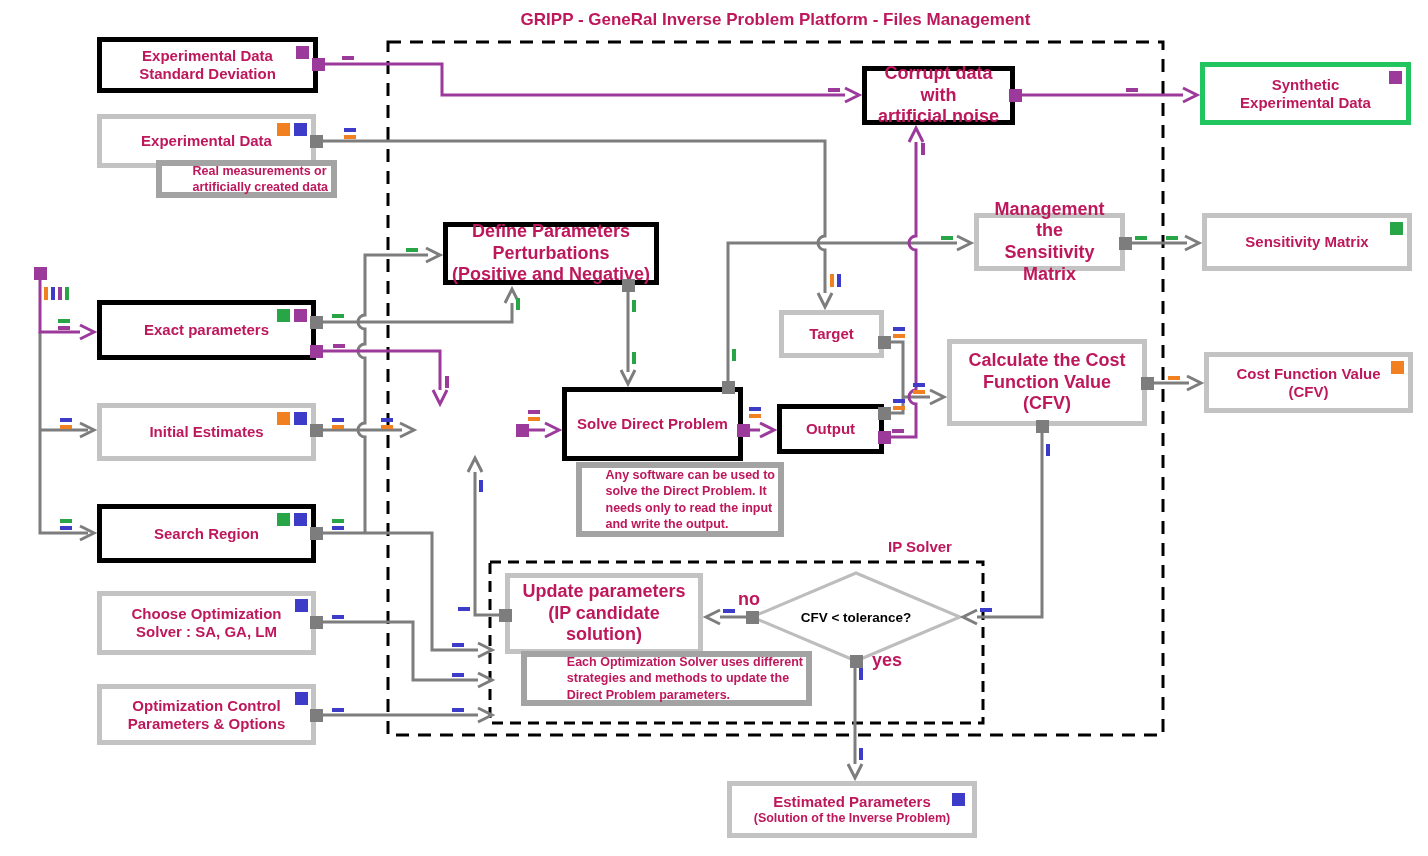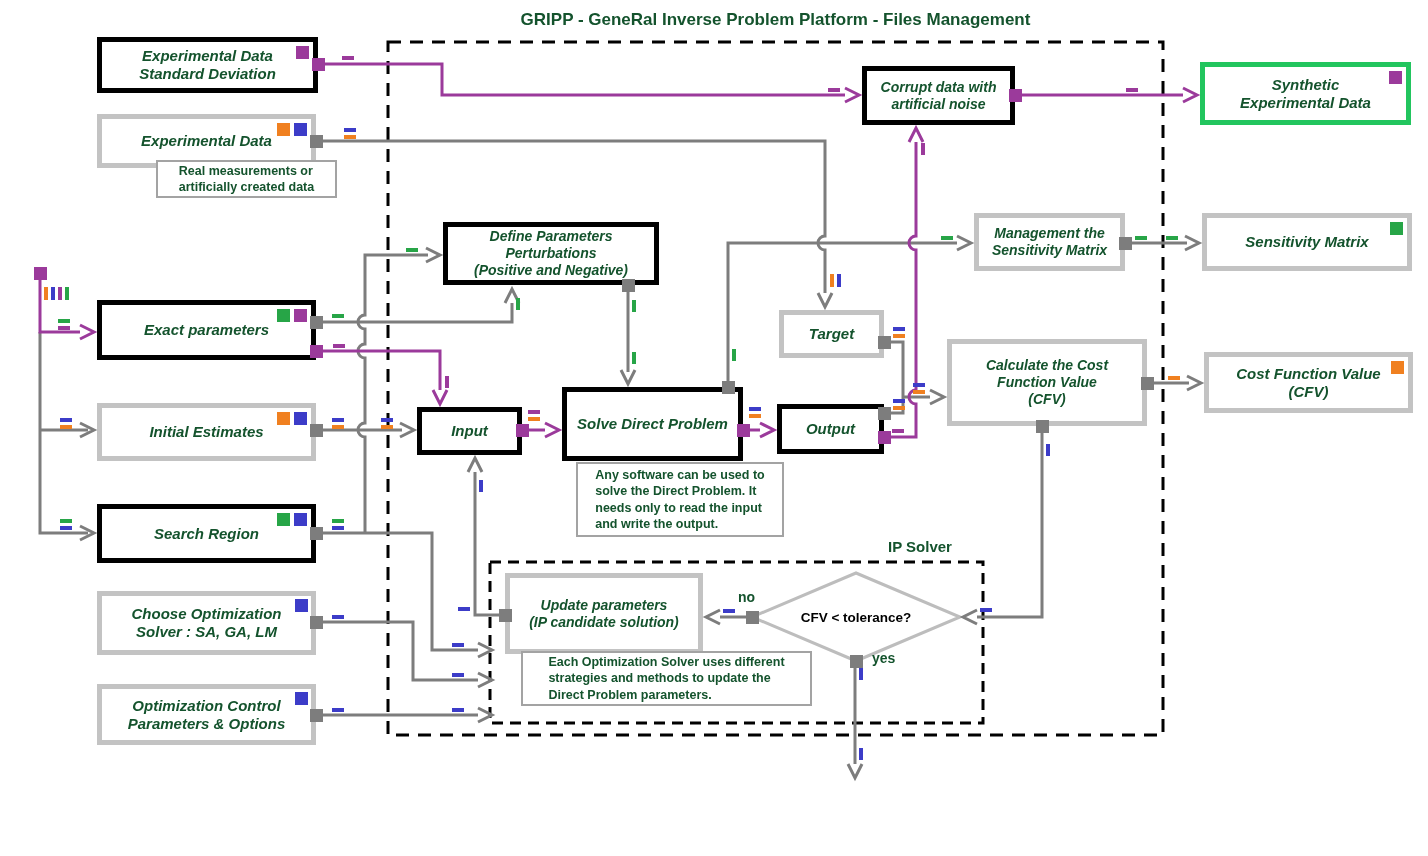--- a/index.html
+++ b/index.html
@@ -1,28 +1,28 @@
 <!DOCTYPE html>
 <html><head>
 <meta charset="utf-8">
 <style>
   html,body{margin:0;padding:0;background:#fff;}
   #stage{position:relative;width:1428px;height:856px;background:#fff;overflow:hidden;
-         font-family:"Liberation Sans",sans-serif;font-weight:bold;color:#14532d;}
+         font-family:"Liberation Sans",sans-serif;font-weight:bold;color:#be185d;}
   .node{position:absolute;box-sizing:border-box;background:#fff;display:flex;
-        align-items:center;justify-content:center;z-index:2;font-style:italic;}
+        align-items:center;justify-content:center;z-index:2;}
   .b-black{border:5px solid #000;}
   .b-gray{border:5px solid #c3c3c3;}
   .b-purple{border:5px solid #22c55e;}
-  .note{position:absolute;box-sizing:border-box;background:#fff;border:2px solid #a3a3a3;
-        z-index:3;display:flex;align-items:center;justify-content:center;}
+  .note{position:absolute;box-sizing:border-box;background:#fff;border:6px solid #a3a3a3;
+        z-index:3;display:flex;align-items:center;justify-content:flex-end;}
   .lbl{white-space:pre-line;text-align:center;line-height:1.2;}
   .note .lbl{text-align:left;line-height:1.32;padding:0 3px;}
   .fs15{font-size:15px;}
-  .fs13{font-size:14px;justify-content:center;}
+  .fs13{font-size:18px;justify-content:center;}
   .fs12{font-size:12.5px;}
   .fs17{font-size:17px;}
   .mks{position:absolute;top:4px;right:4px;display:flex;gap:4px;z-index:3;}
   .mk{width:13px;height:13px;display:block;}
   .mk-purple{background:#9b3a9b;}
   .mk-orange{background:#f08020;}
   .mk-green{background:#27a547;}
   .mk-blue{background:#3c3cc8;}
   .txt{position:absolute;z-index:6;}
   #connector-layer{position:absolute;left:0;top:0;z-index:5;pointer-events:none;}
@@ -95,23 +95,20 @@
     <span class="mks" style="top:3px;right:3px;">
         <i class="mk mk-blue"></i>
       </span>
   </div>
 
   <div class="node b-black fs13" style="left:443px;top:222px;width:216px;height:63px">
     <span class="lbl">Define Parameters Perturbations
 (Positive and Negative)</span>
   </div>
 
-  <div class="node b-black fs15" style="left:417px;top:407px;width:105px;height:48px">
-    <span class="lbl">Input</span>
-  </div>
 
   <div class="node b-black fs15" style="left:562px;top:387px;width:181px;height:74px">
     <span class="lbl">Solve Direct Problem</span>
   </div>
 
   <div class="note fs12" style="left:576px;top:462px;width:208px;height:75px">
     <span class="lbl">Any software can be used to
 solve the Direct Problem. It
 needs only to read the input
 and write the output.</span>
@@ -168,20 +165,29 @@
     <span class="lbl">Update parameters
 (IP candidate solution)</span>
   </div>
 
   <div class="note fs12" style="left:521px;top:651px;width:291px;height:55px">
     <span class="lbl">Each Optimization Solver uses different
 strategies and methods to update the
 Direct Problem parameters.</span>
   </div>
 
+  <div class="node b-gray" style="left:727px;top:781px;width:250px;height:57px">
+    <span class="stack">
+      <span class="fs15">Estimated Parameters</span>
+      <span class="fs12">(Solution of the Inverse Problem)</span>
+    </span>
+    <span class="mks" style="top:7px;right:7px;">
+        <i class="mk mk-blue"></i>
+      </span>
+  </div>
 
   <div class="txt fs15" style="left:860px;top:538px;width:120px;text-align:center;">IP Solver</div>
   <div class="txt fs13" style="left:738px;top:589px;">no</div>
   <div class="txt fs13" style="left:872px;top:650px;">yes</div>
 
   <svg id="connector-layer" width="1428" height="856" viewBox="0 0 1428 856">
 
     <rect x="388" y="42" width="775" height="693" fill="none" stroke="#000" stroke-width="3" stroke-dasharray="13 9"></rect>
     <rect x="490" y="562" width="493" height="161" fill="none" stroke="#000" stroke-width="3" stroke-dasharray="11 7"></rect>
 

